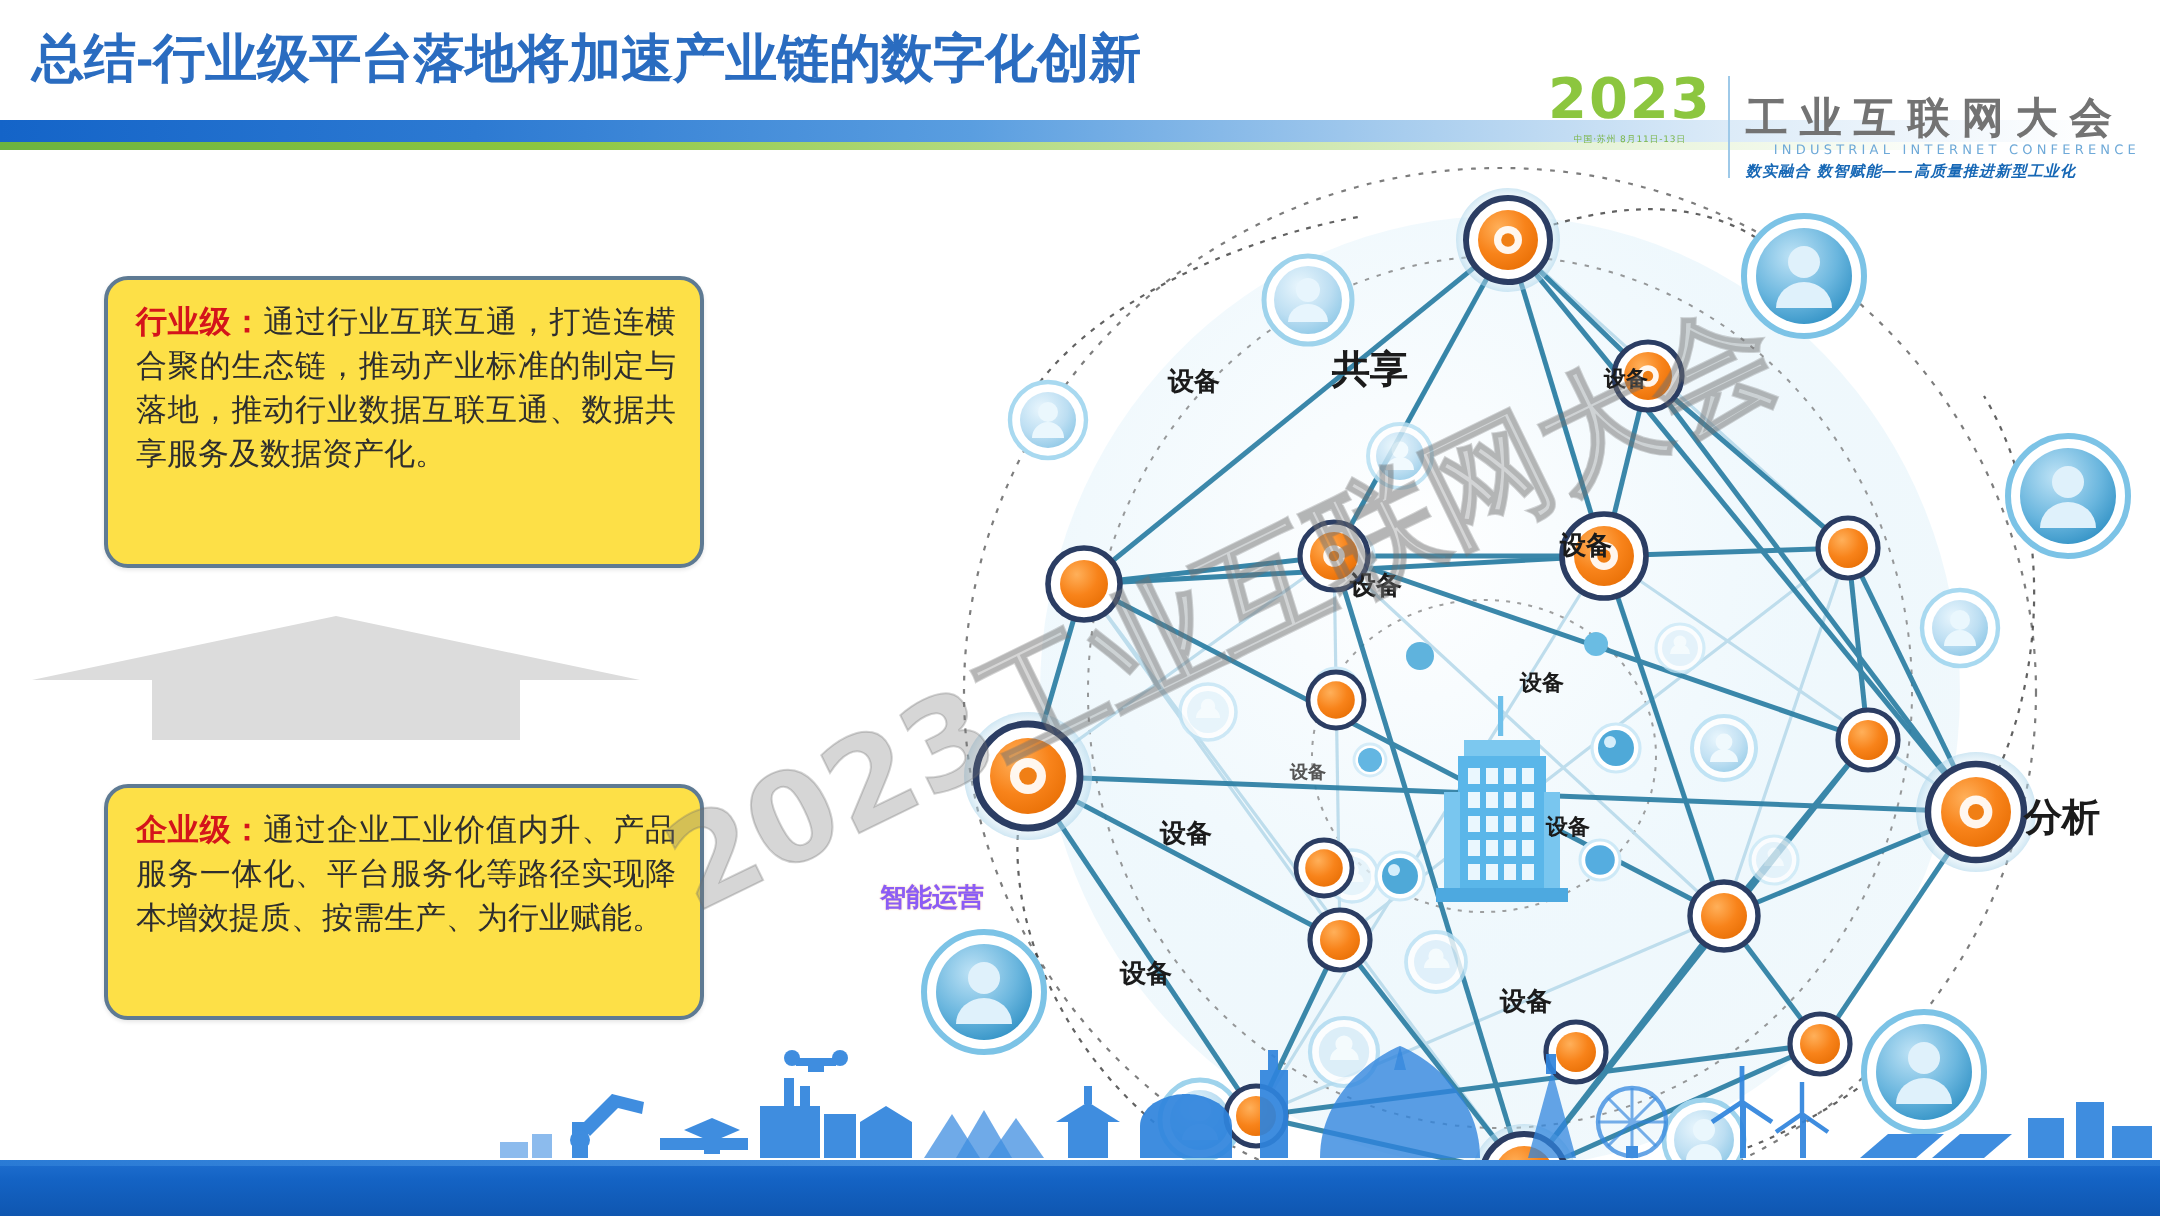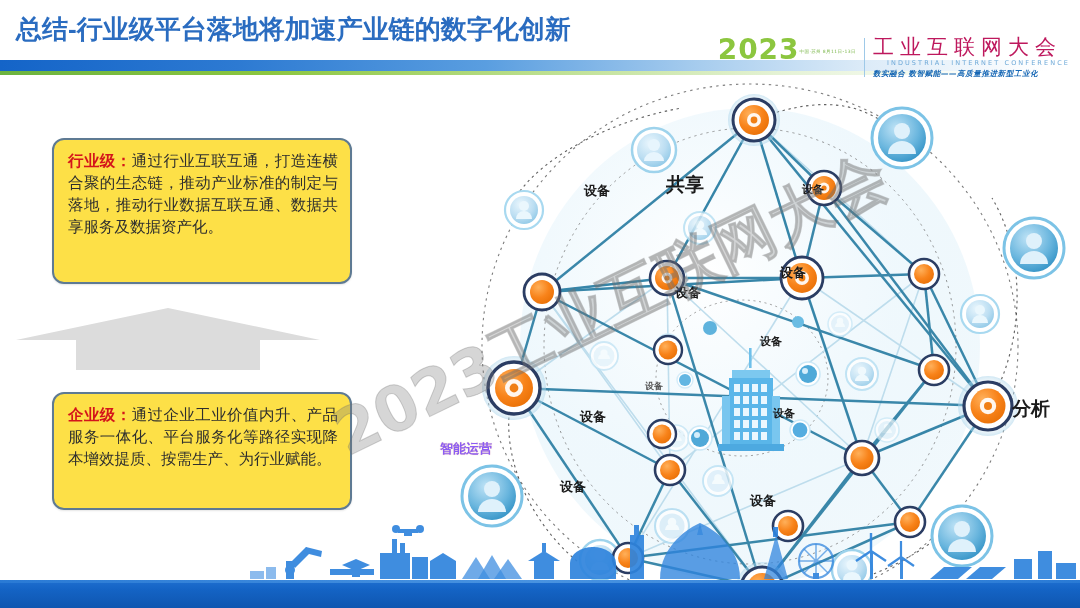--- a/index.html
+++ b/index.html
@@ -28,28 +28,28 @@
     background:linear-gradient(to right,#6cb33f 0%,#8cc63f 25%,#bcdf8e 50%,#e4f2d4 72%,#ffffff 92%);
   }
 
   
   .taiji{position:absolute;right:14px;top:8px;display:flex;align-items:center;gap:6px;}
   .taiji .en{font-size:22px;font-weight:bold;color:#0b57a4;letter-spacing:1px;font-style:italic;}
   .taiji .cn{font-size:22px;font-weight:bold;color:#0b57a4;letter-spacing:1px;}
 
   .conf{position:absolute;right:10px;top:36px;display:flex;align-items:flex-start;}
   .conf .y2023{
-    display:flex;align-items:center;justify-content:center;
+    display:flex;flex-direction:column;align-items:center;justify-content:center;
     padding-right:8px;
   }
   .conf .ynum{font-size:28px;font-weight:bold;color:#8cc63f;letter-spacing:1px;line-height:1;}
   .conf .ysub{font-size:4.5px;color:#7ab648;letter-spacing:.4px;margin-top:3px;}
   .conf .divider{width:1px;align-self:stretch;background:#9ec9e8;margin:2px 8px 2px 0;}
   .conf .rightblk{display:flex;flex-direction:column;}
-  .conf .cnbig{font-size:21px;font-weight:normal;color:#be185d;letter-spacing:6px;line-height:1.05;}
+  .conf .cnbig{font-size:21px;font-weight:bold;color:#737373;letter-spacing:6px;line-height:1.05;margin-top:12px;}
   .conf .enline{font-size:6.5px;color:#6ea9d8;letter-spacing:2.1px;margin-top:1px;margin-left:14px;}
   .conf .tag{font-size:7.5px;color:#1667b5;letter-spacing:.6px;margin-top:2px;font-weight:bold;font-style:italic;}
 
   
   .callout{
     position:absolute;
     border:2px solid #5e7a93;border-radius:12px;
     background:#fde047;
     padding:10px 12px 8px 14px;
     box-sizing:border-box;

